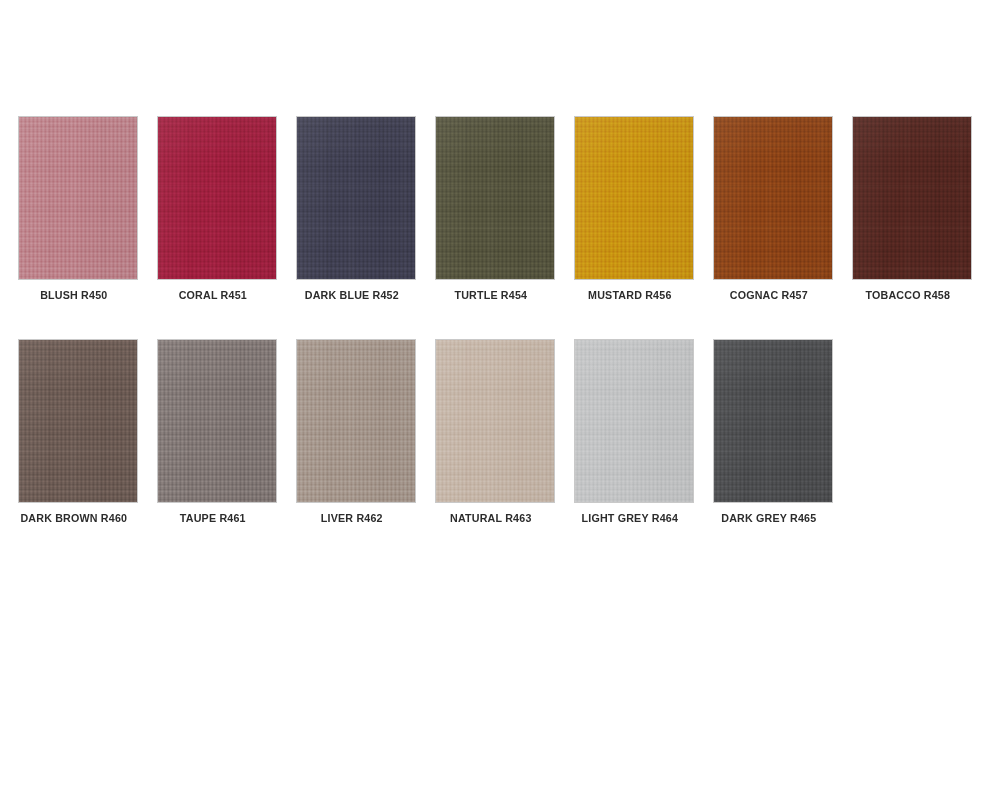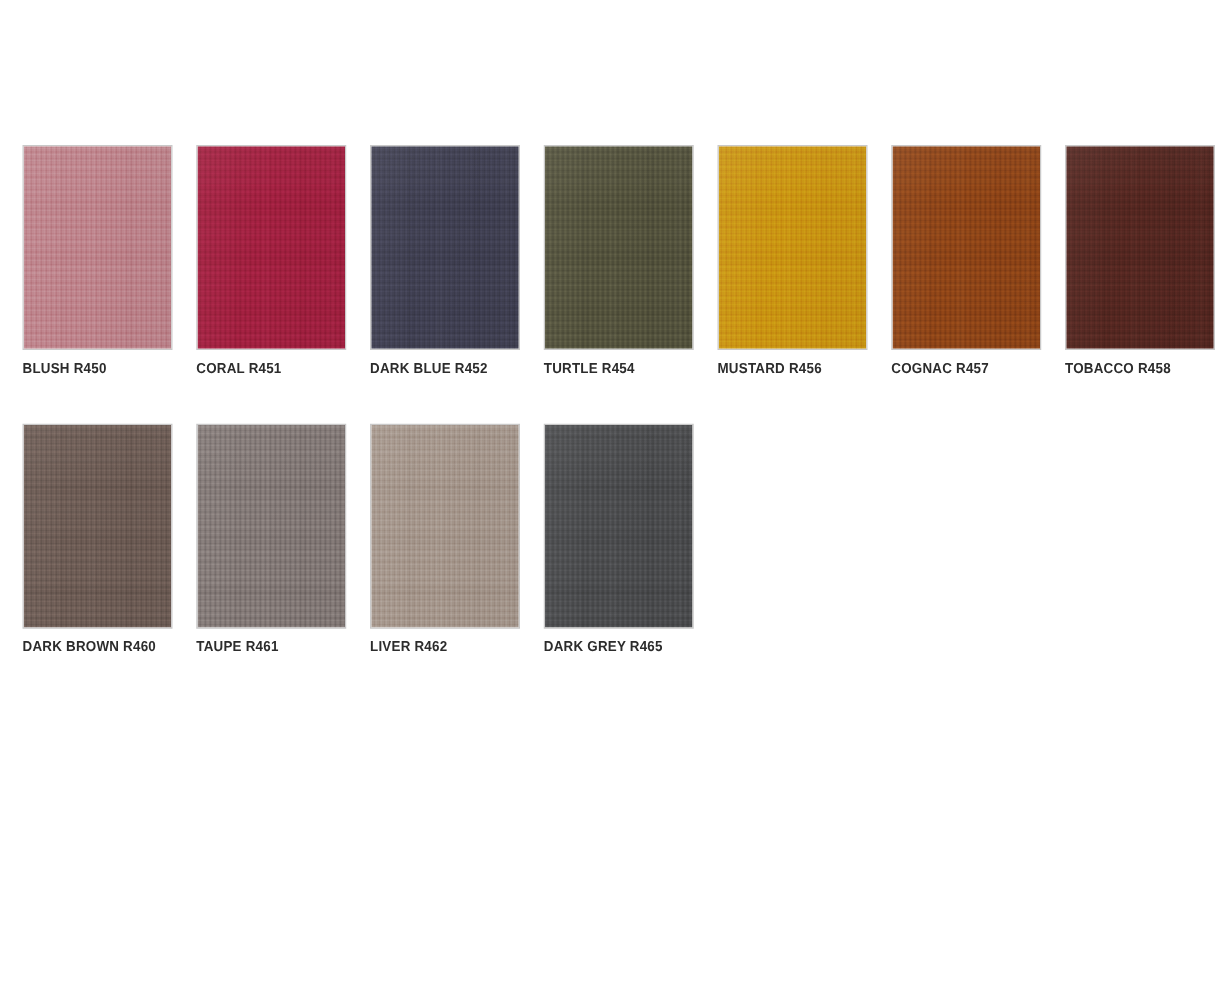--- a/index.html
+++ b/index.html
@@ -31,20 +31,21 @@
     display: grid;
     grid-template-columns: repeat(7, 120px);
     column-gap: 19px;
     row-gap: 37px;
     justify-content: start;
     align-content: start;
   }
 
   .swatch-cell {
     width: 120px;
+    text-align: center;
   }
 
   
   .swatch-chip {
     position: relative;
     width: 118px;
     height: 162px;
     border: 1px solid #c9c9c9;
     overflow: hidden;
     isolation: isolate;
@@ -251,20 +252,40 @@
           <div class="chip-base" style="background-color: rgb(164, 149, 138);"></div>
           <div class="weave-warp"></div>
           <div class="weave-weft"></div>
           <div class="weave-slub"></div>
           <div class="chip-sheen"></div>
         </div>
         <div class="swatch-label" style="color: rgb(44, 44, 44);">LIVER R462</div>
       </div>
       <div class="swatch-cell">
         <div class="swatch-chip" style="border-color: rgb(201, 201, 201);">
+          <div class="chip-base" style="background-color: rgb(197, 181, 167);"></div>
+          <div class="weave-warp"></div>
+          <div class="weave-weft"></div>
+          <div class="weave-slub"></div>
+          <div class="chip-sheen"></div>
+        </div>
+        <div class="swatch-label" style="color: rgb(44, 44, 44);">NATURAL R463</div>
+      </div>
+      <div class="swatch-cell">
+        <div class="swatch-chip" style="border-color: rgb(201, 201, 201);">
+          <div class="chip-base" style="background-color: rgb(194, 195, 196);"></div>
+          <div class="weave-warp"></div>
+          <div class="weave-weft"></div>
+          <div class="weave-slub"></div>
+          <div class="chip-sheen"></div>
+        </div>
+        <div class="swatch-label" style="color: rgb(44, 44, 44);">LIGHT GREY R464</div>
+      </div>
+      <div class="swatch-cell">
+        <div class="swatch-chip" style="border-color: rgb(201, 201, 201);">
           <div class="chip-base" style="background-color: rgb(75, 76, 78);"></div>
           <div class="weave-warp"></div>
           <div class="weave-weft"></div>
           <div class="weave-slub"></div>
           <div class="chip-sheen"></div>
         </div>
         <div class="swatch-label" style="color: rgb(44, 44, 44);">DARK GREY R465</div>
       </div>
     </div>
 </div>

